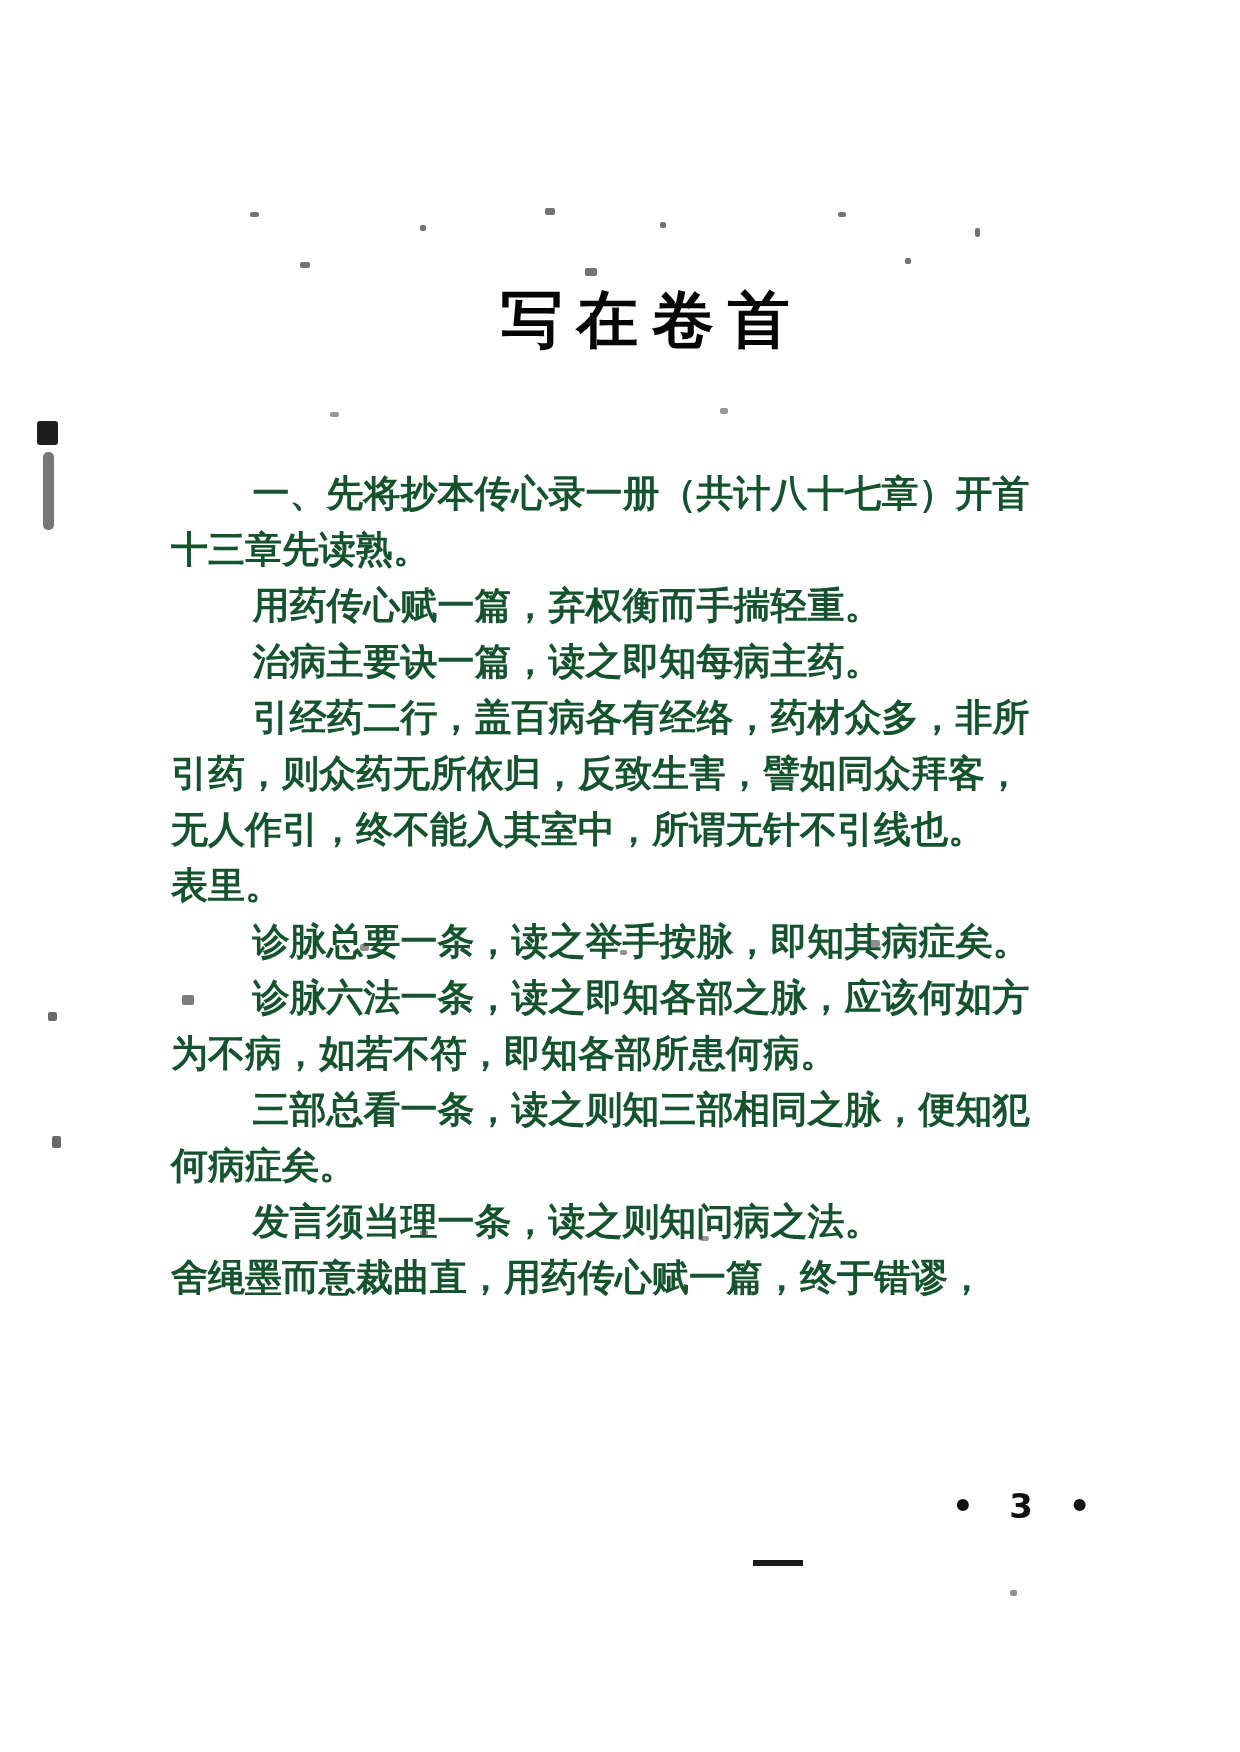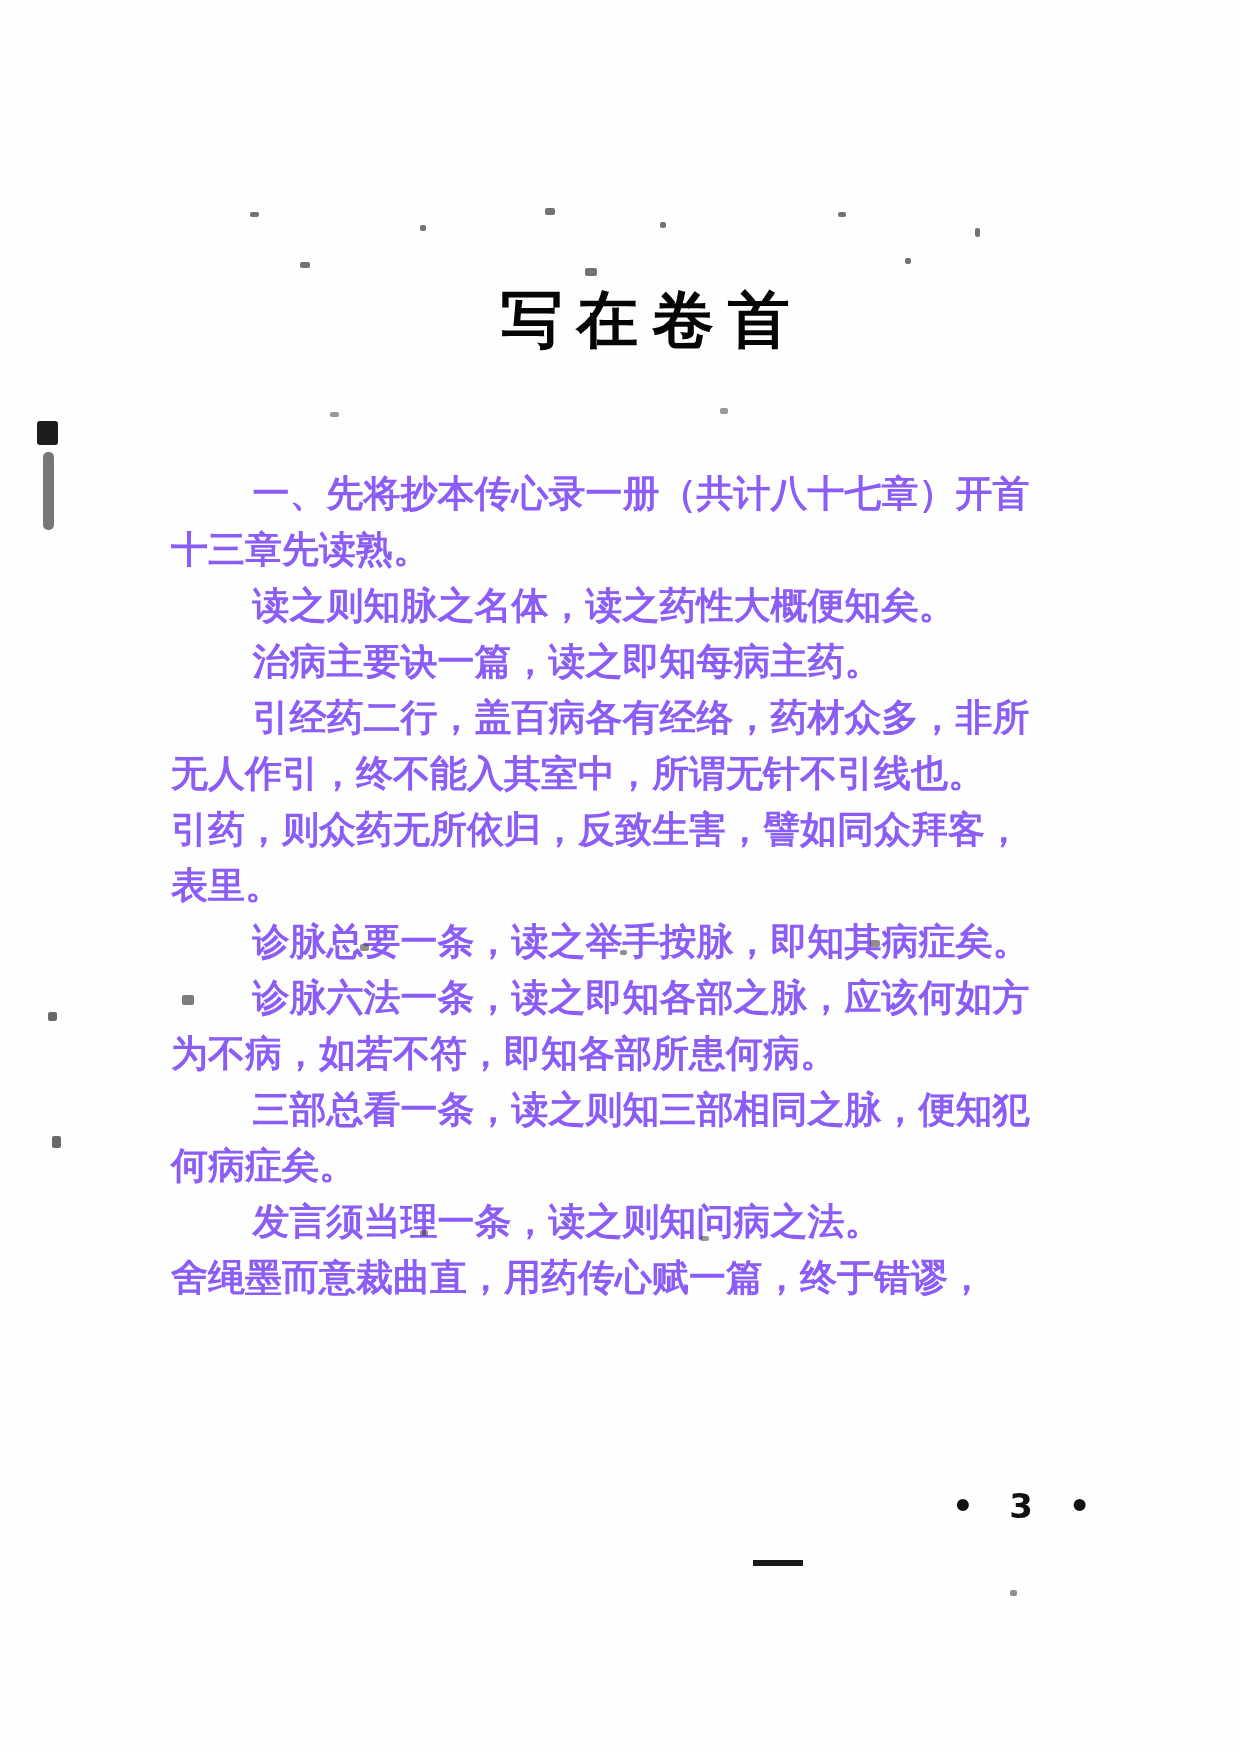--- a/index.html
+++ b/index.html
@@ -33,21 +33,21 @@
     left: 171px; top: 466px;
     width: 868px;
   }
   .line {
     font-size: 37px;
     font-weight: 700;
     line-height: 56px;
     height: 56px;
     white-space: nowrap;
     letter-spacing: 0px;
-    color: #8b5cf6;
+    color: #14532d;
   }
   .line.indent { text-indent: 2.2em; }
   .page-number {
     position: absolute;
     left: 952px; top: 1486px;
     font-size: 34px;
     font-weight: 700;
     letter-spacing: 0.35em;
     color: #111;
   }
@@ -86,25 +86,25 @@
 </head>
 <body>
 
 <div class="page">
 
   <h1 class="title">写在卷首</h1>
 
   <div class="body-text" id="body-text">
       <div class="line indent">一、先将抄本传心录一册（共计八十七章）开首</div>
       <div class="line">十三章先读熟。</div>
-      <div class="line indent">读之则知脉之名体，读之药性大概便知矣。</div>
+      <div class="line indent">用药传心赋一篇，弃权衡而手揣轻重。</div>
       <div class="line indent">治病主要诀一篇，读之即知每病主药。</div>
       <div class="line indent">引经药二行，盖百病各有经络，药材众多，非所</div>
+      <div class="line">引药，则众药无所依归，反致生害，譬如同众拜客，</div>
       <div class="line">无人作引，终不能入其室中，所谓无针不引线也。</div>
-      <div class="line">引药，则众药无所依归，反致生害，譬如同众拜客，</div>
       <div class="line">表里。</div>
       <div class="line indent">诊脉总要一条，读之举手按脉，即知其病症矣。</div>
       <div class="line indent">诊脉六法一条，读之即知各部之脉，应该何如方</div>
       <div class="line">为不病，如若不符，即知各部所患何病。</div>
       <div class="line indent">三部总看一条，读之则知三部相同之脉，便知犯</div>
       <div class="line">何病症矣。</div>
       <div class="line indent">发言须当理一条，读之则知问病之法。</div>
       <div class="line">舍绳墨而意裁曲直，用药传心赋一篇，终于错谬，</div>
     </div>
 

